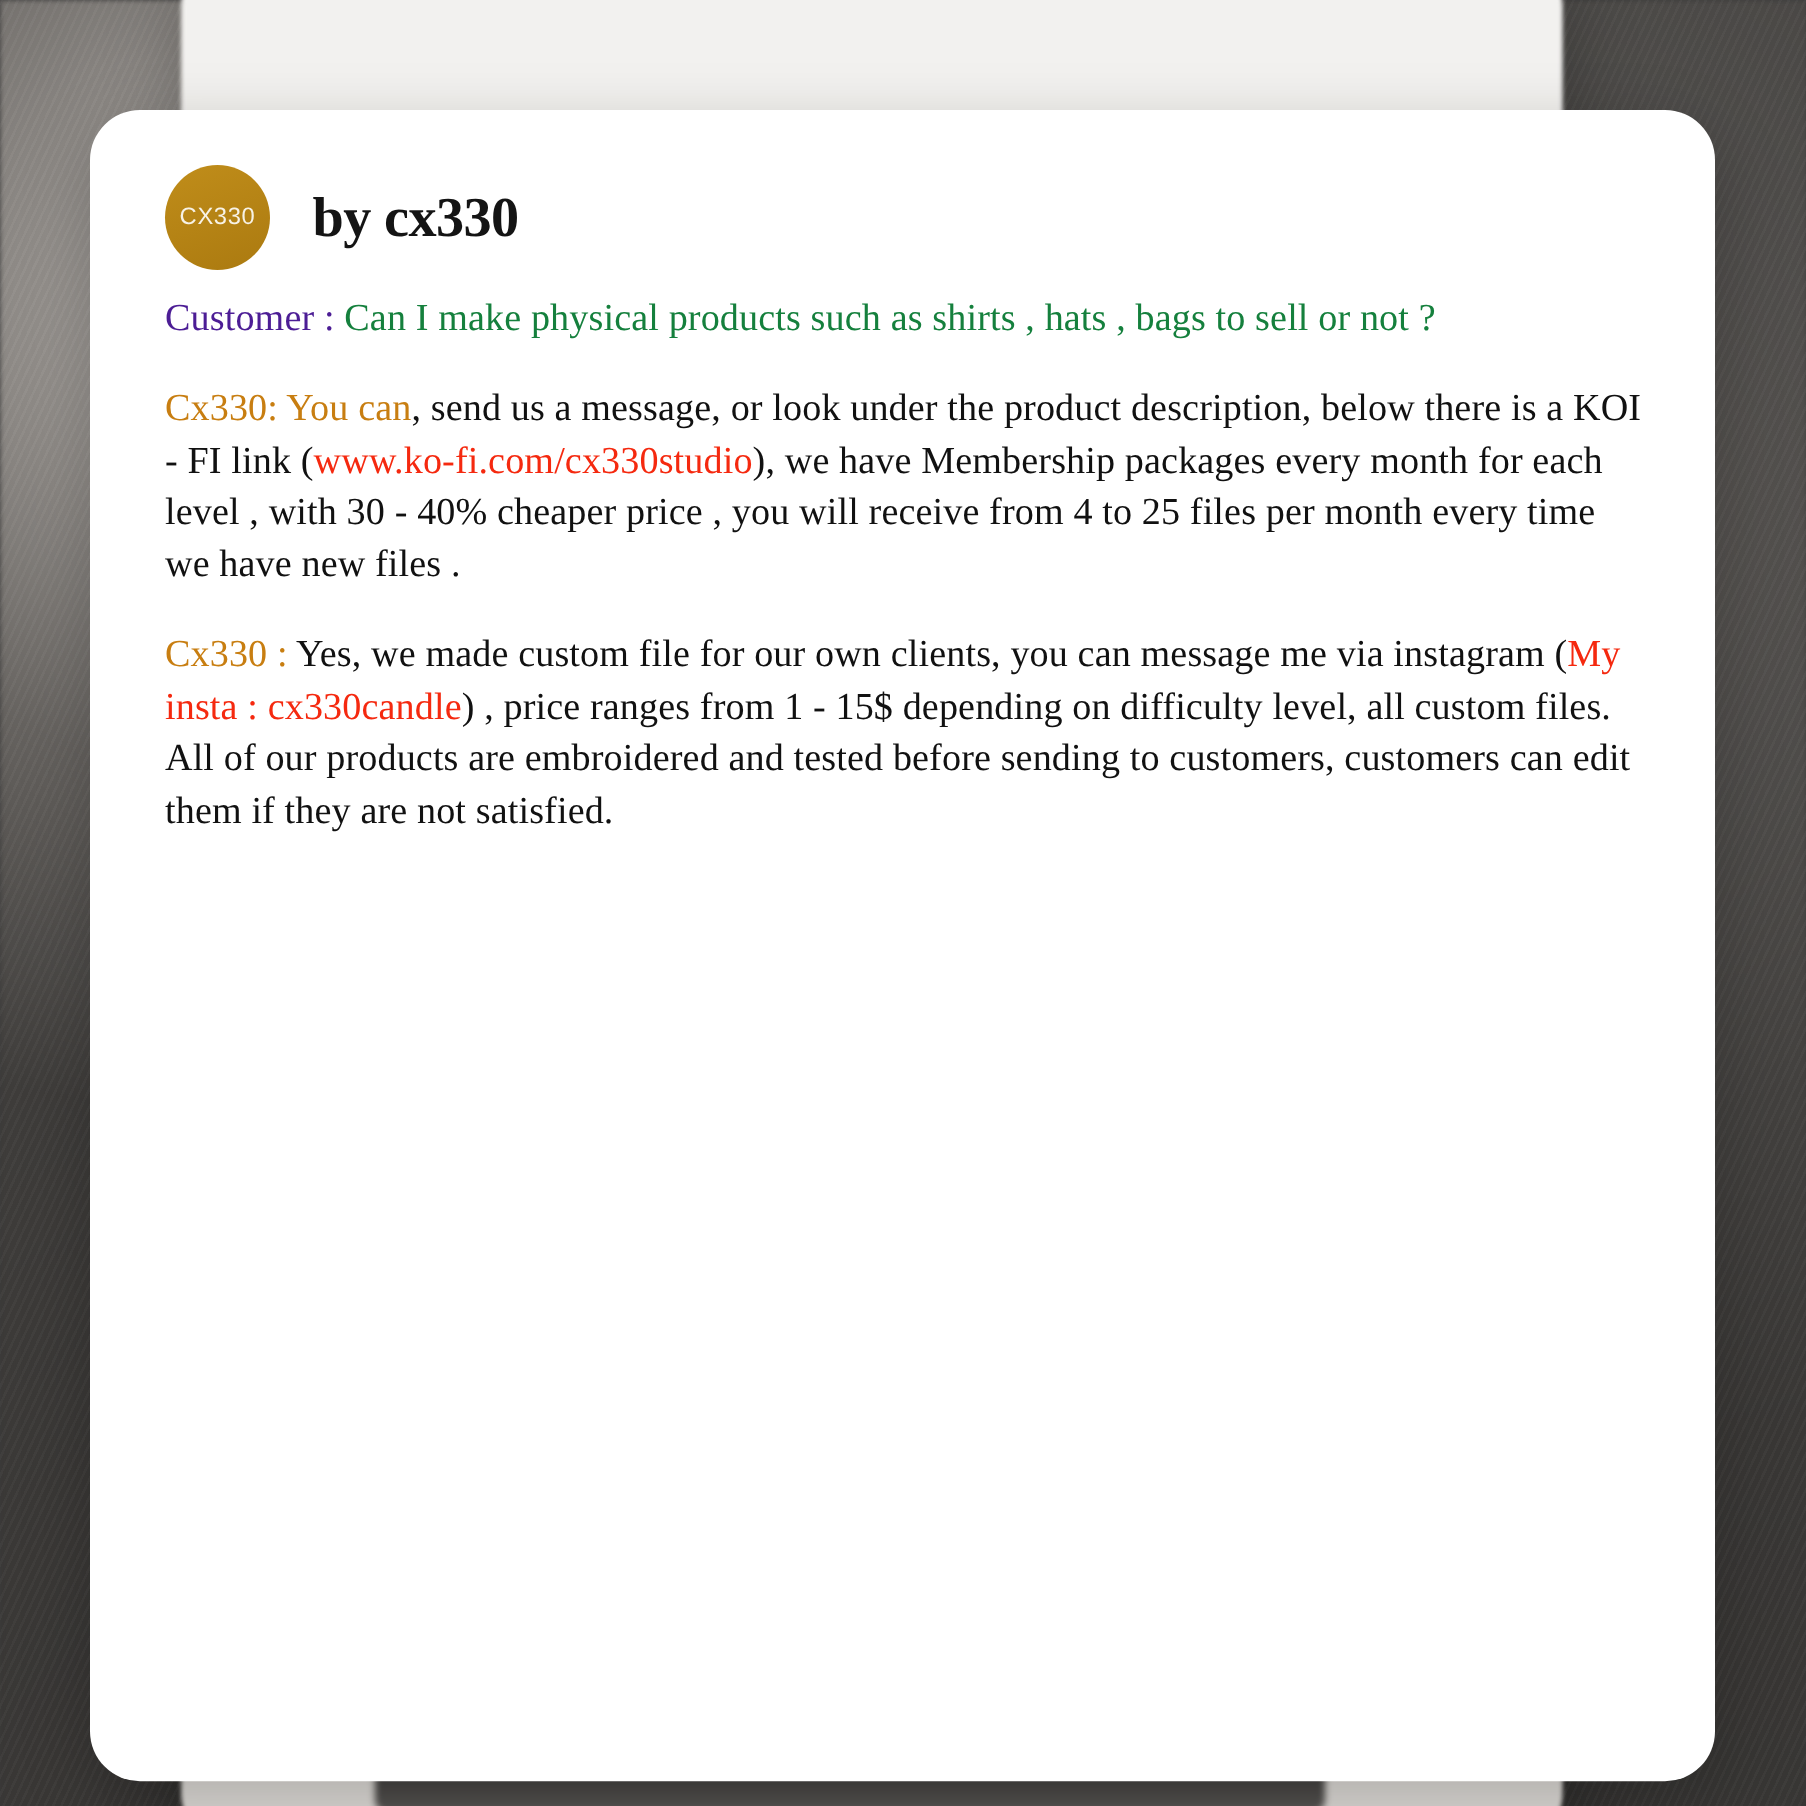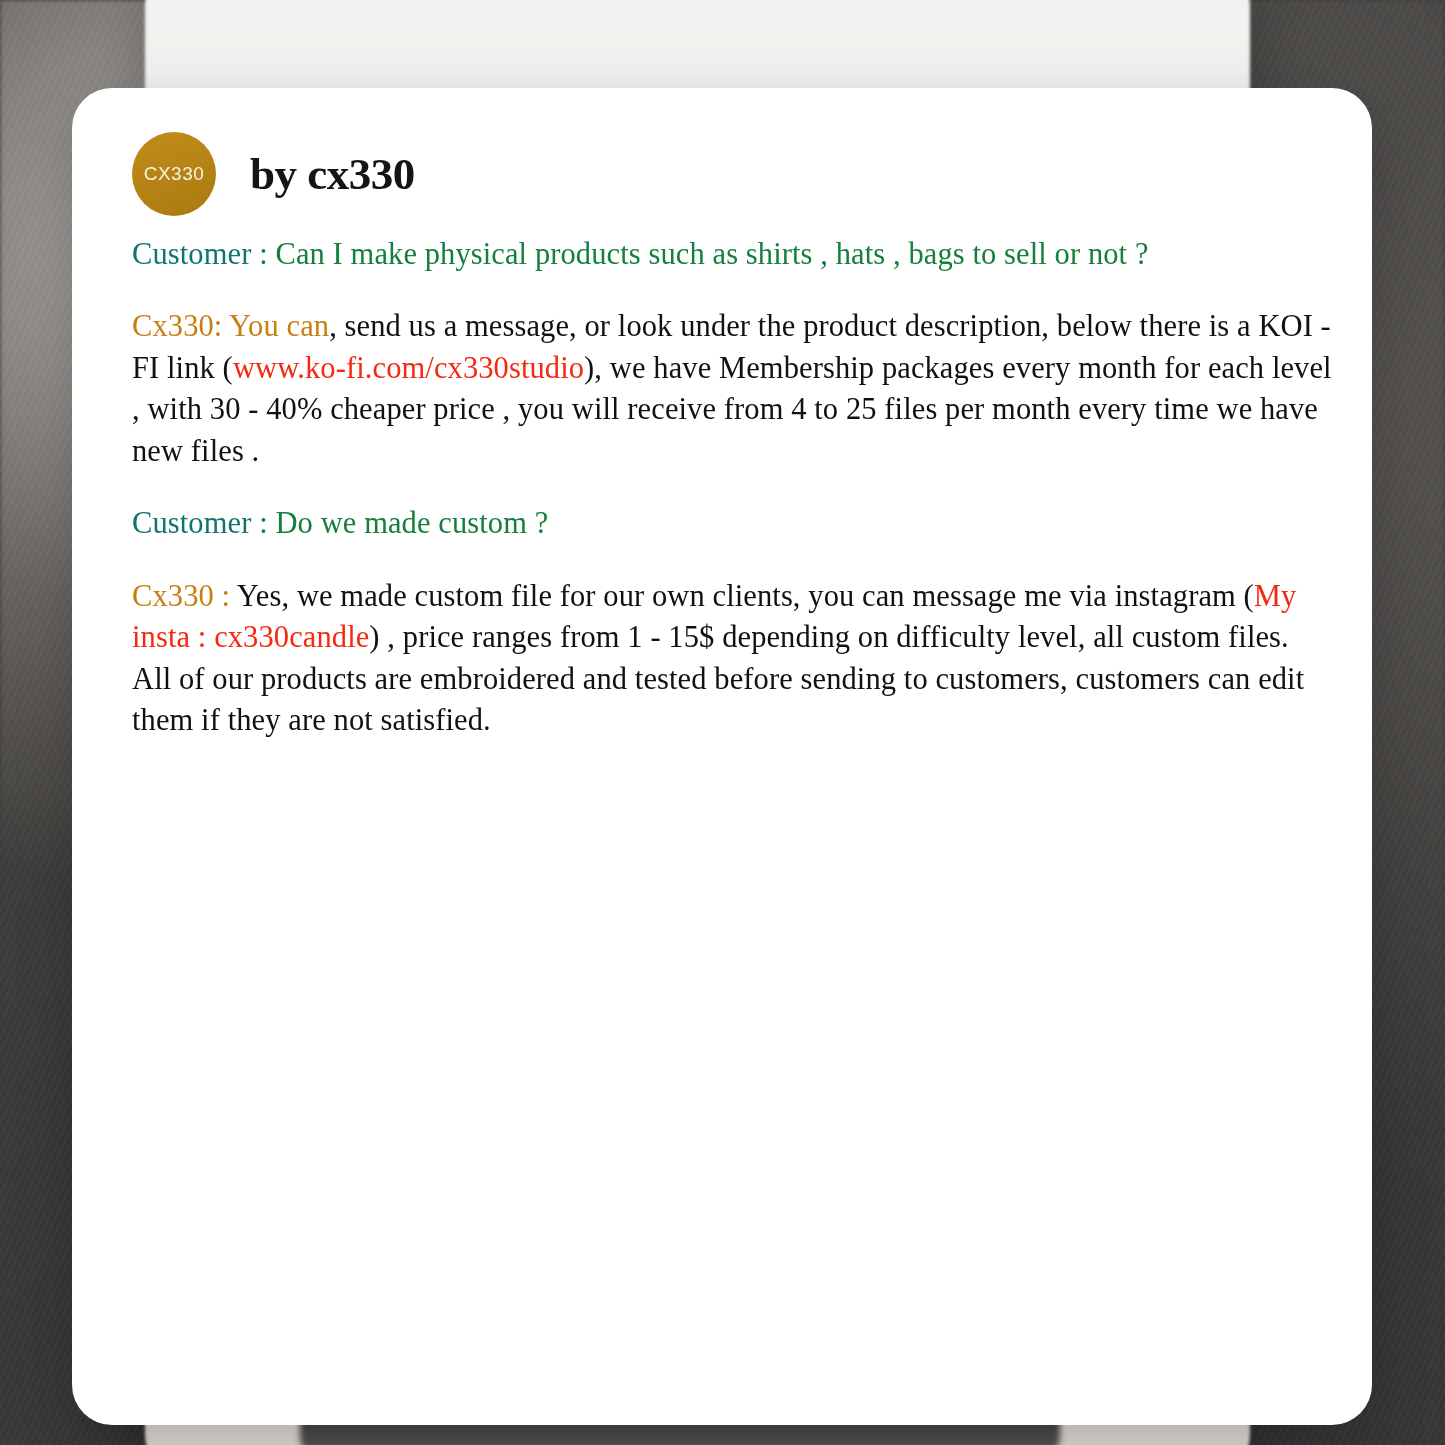--- a/index.html
+++ b/index.html
@@ -63,21 +63,21 @@
   .card {
     position: absolute;
     left: 72px;
     top: 88px;
     width: 1300px;
     height: 1337px;
     background: #ffffff;
     border-radius: 40px;
     box-shadow: 0 18px 55px rgba(0,0,0,0.22);
     box-sizing: border-box;
-    padding: 36px 40px 40px 60px;
+    padding: 36px 58px 40px 60px;
     overflow: hidden;
   }
   .header {
     display: flex;
     align-items: center;
     gap: 34px;
     margin-top: 8px;
     margin-bottom: 18px;
   }
   .avatar {
@@ -110,21 +110,21 @@
     line-height: 1.36;
     color: #111111;
     margin: 0 0 31px 0;
     letter-spacing: 0.1px;
   }
   .block:last-child { margin-bottom: 0; }
   .q {
     color: #15803d;
   }
   .speaker-cust {
-    color: #0f766e;
+    color: #4c1d95;
   }
   .speaker-cx {
     color: #c87e11;
   }
   .hl-red {
     color: #f5290f;
   }
   .answer-lead {
     color: #c87e11;
   }
@@ -151,23 +151,20 @@
       <p class="block">
         <span class="speaker-cust">Customer : </span><span class="q">Can I make physical products such as shirts , hats , bags to sell or not ?</span>
       </p>
 
 
 
       <p class="block">
         <span class="speaker-cx">Cx330:  </span><span class="answer-lead">You can</span><span>, send us a message, or look under the product description, below there is a KOI - FI link (</span><span class="hl-red">www.ko-fi.com/cx330studio</span><span>), we have Membership packages every month for each level , with 30 - 40% cheaper price , you will receive from 4 to 25 files per month every time we have new files .</span>
       </p>
 
-      <p class="block">
-        <span class="speaker-cust">Customer : </span><span class="q">Do we made custom ?</span>
-      </p>
 
       <p class="block">
         <span class="speaker-cx">Cx330 : </span><span>Yes, we made custom file for our own clients, you can message me via instagram (</span><span class="hl-red">My insta : cx330candle</span><span>) , price ranges from 1 - 15$ depending on difficulty level, all custom files. All of our products are embroidered and tested before sending to customers, customers can edit them if they are not satisfied.</span>
       </p>
 
 
 
     </div>
   </div>
 </div>

